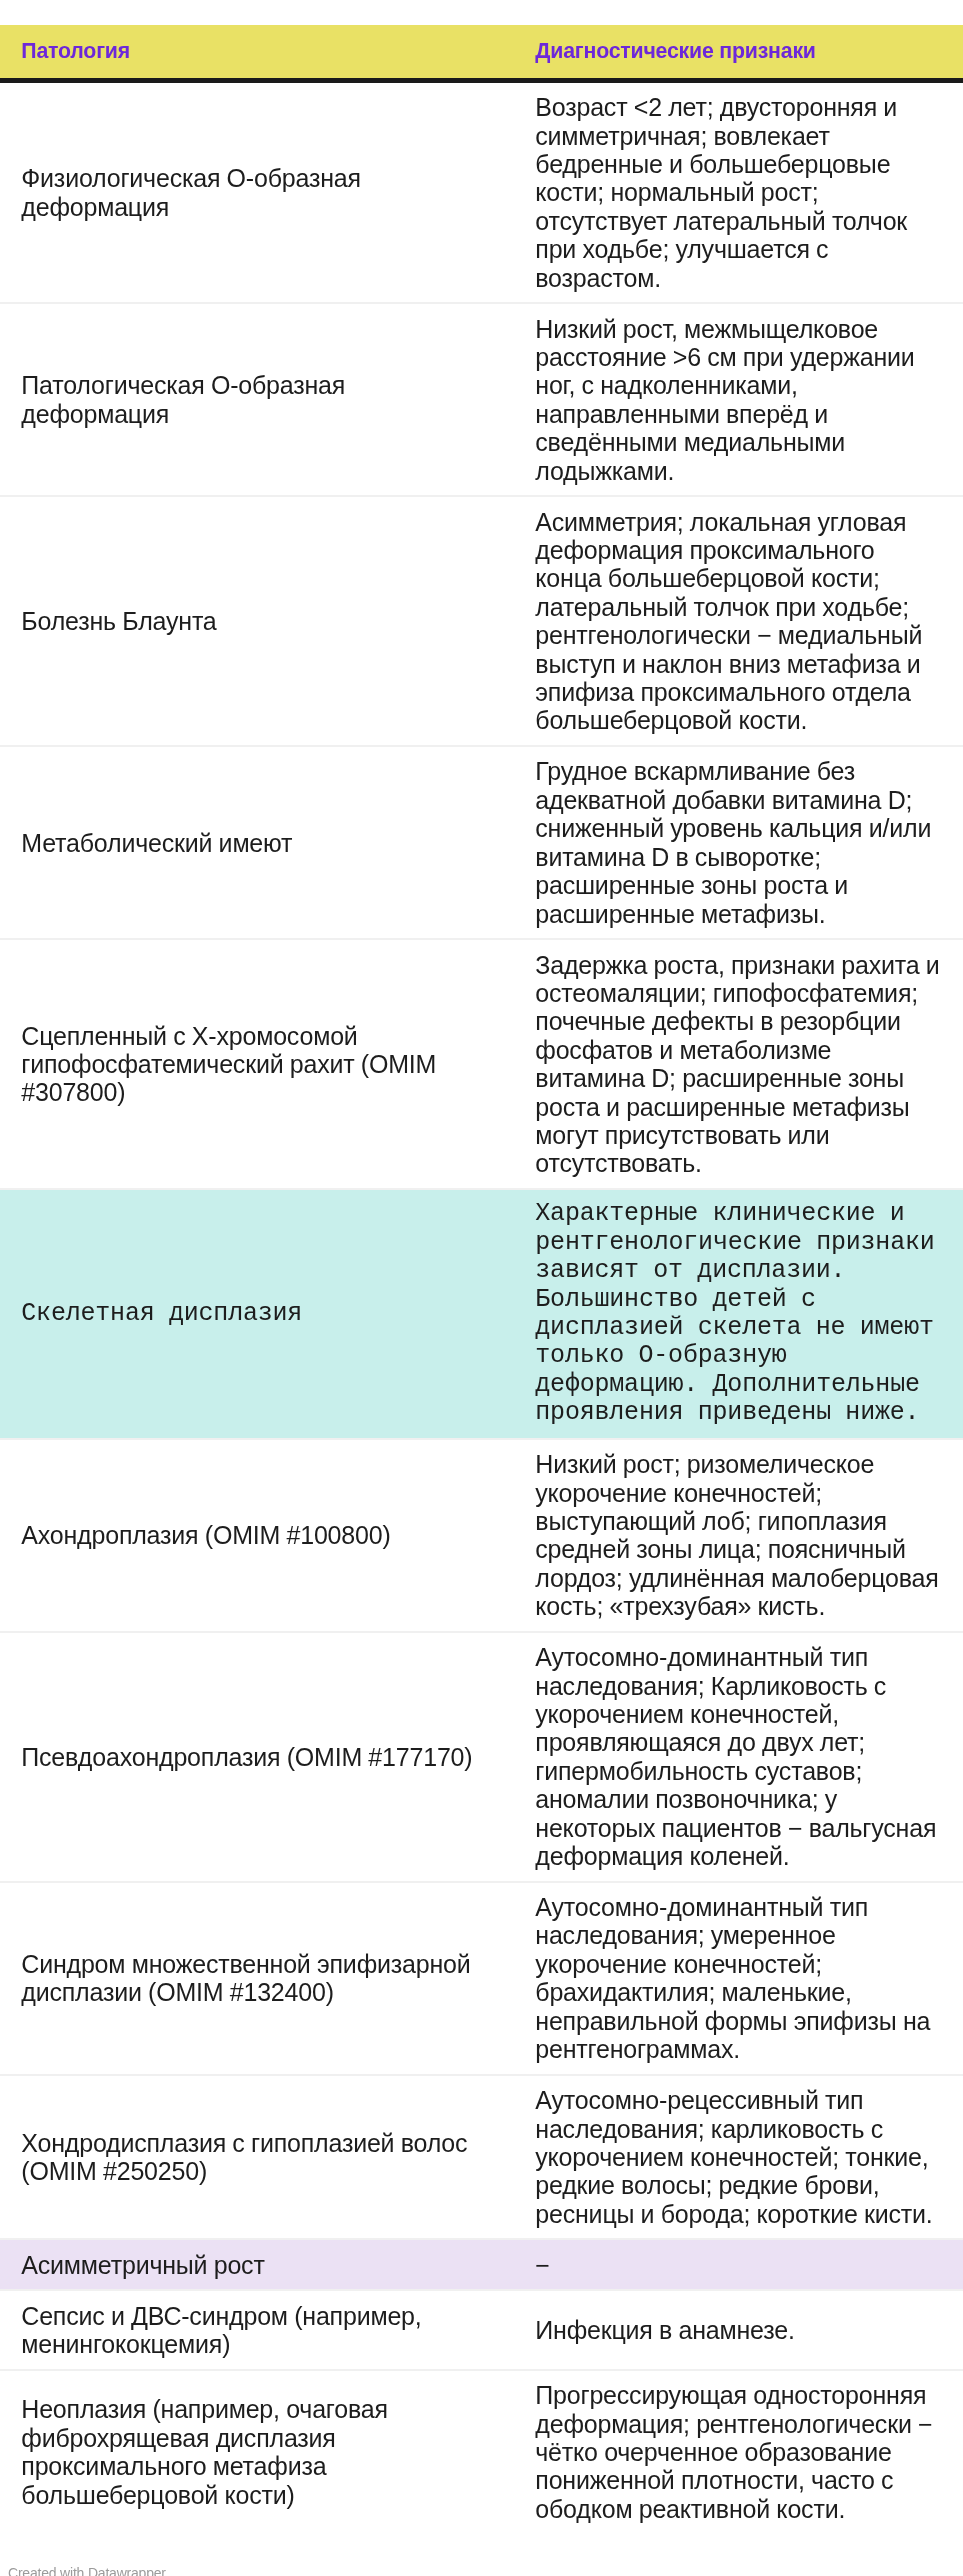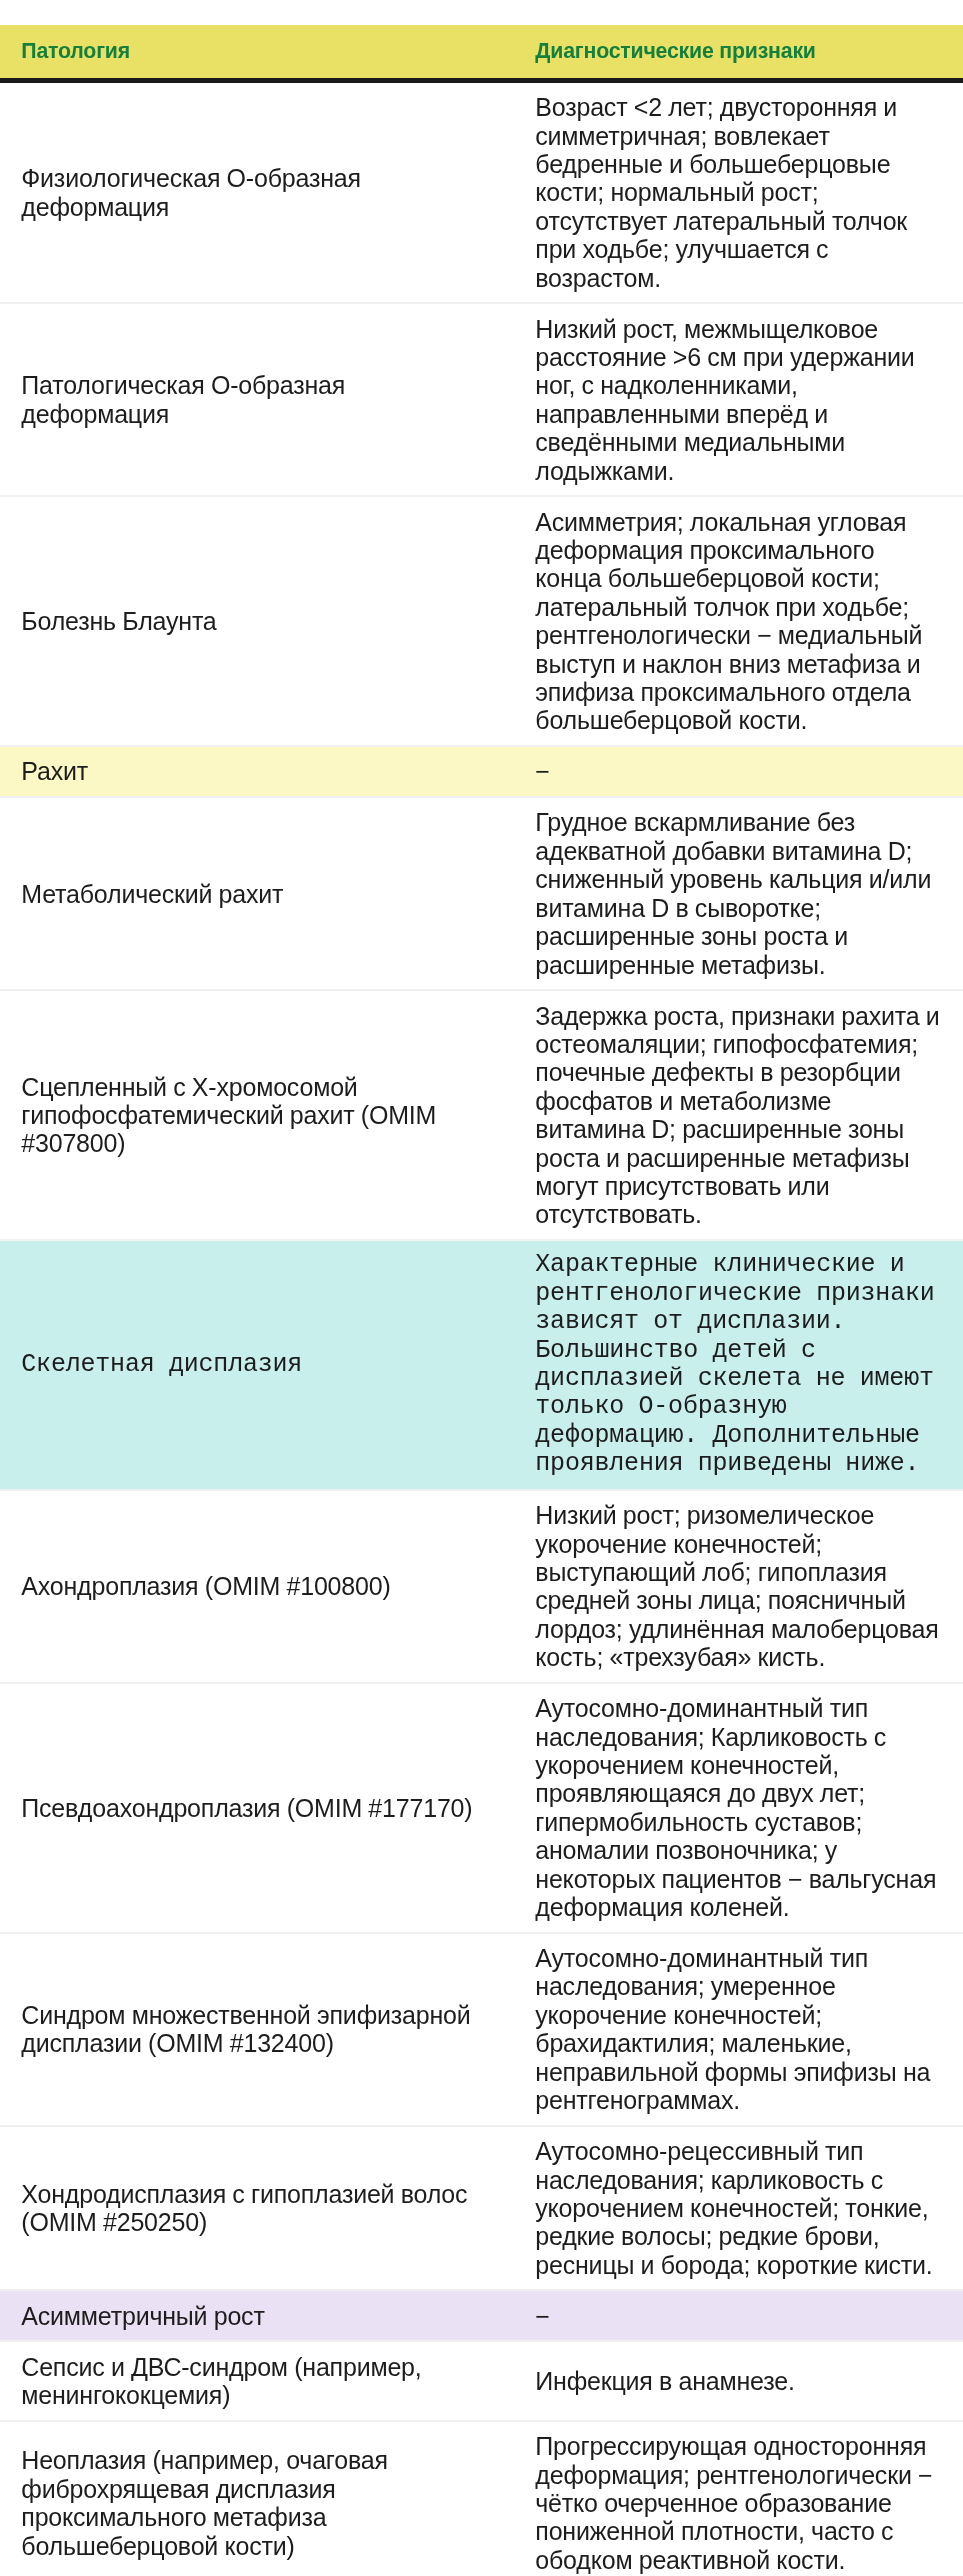--- a/index.html
+++ b/index.html
@@ -22,21 +22,21 @@
     table-layout: fixed;
   }
   col.c1 { width: 514px; }
   col.c2 { width: 449px; }
 
   thead th {
     background: var(--header-bg, #e9e165);
     font-size: 21.3px;
     line-height: 25px;
     font-weight: bold;
-    color: #15803d;
+    color: #6d28d9;
     text-align: left;
     vertical-align: middle;
     padding: 14.2px 16px 14.2px 21.3px;
     border-bottom: 5.5px solid var(--header-border, #1a1a1a);
     letter-spacing: -0.2px;
   }
 
   tbody td {
     font-size: 25px;
     line-height: 28.4px;
@@ -84,26 +84,22 @@
           <td class="signs">Возраст &lt;2 лет; двусторонняя и симметричная; вовлекает бедренные и большеберцовые кости; нормальный рост; отсутствует латеральный толчок при ходьбе; улучшается с возрастом.</td>
         </tr>
         <tr>
           <td class="pathology">Патологическая О-образная деформация</td>
           <td class="signs">Низкий рост, межмыщелковое расстояние &gt;6 см при удержании ног, с надколенниками, направленными вперёд и сведёнными медиальными лодыжками.</td>
         </tr>
         <tr>
           <td class="pathology">Болезнь Блаунта</td>
           <td class="signs">Асимметрия; локальная угловая деформация проксимального конца большеберцовой кости; латеральный толчок при ходьбе; рентгенологически − медиальный выступ и наклон вниз метафиза и эпифиза проксимального отдела большеберцовой кости.</td>
         </tr>
-        <tr class="row-yellow">
-          <td class="pathology">Рахит</td>
-          <td class="signs">−</td>
-        </tr>
         <tr>
-          <td class="pathology">Метаболический рахит</td>
+          <td class="pathology">Метаболический имеют</td>
           <td class="signs">Грудное вскармливание без адекватной добавки витамина D; сниженный уровень кальция и/или витамина D в сыворотке; расширенные зоны роста и расширенные метафизы.</td>
         </tr>
         <tr>
           <td class="pathology">Сцепленный с X-хромосомой гипофосфатемический рахит (OMIM #307800)</td>
           <td class="signs">Задержка роста, признаки рахита и остеомаляции; гипофосфатемия; почечные дефекты в резорбции фосфатов и метаболизме витамина D; расширенные зоны роста и расширенные метафизы могут присутствовать или отсутствовать.</td>
         </tr>
         <tr class="row-cyan">
           <td class="pathology">Скелетная дисплазия</td>
           <td class="signs">Характерные клинические и рентгенологические признаки зависят от дисплазии. Большинство детей с дисплазией скелета не имеют только О-образную деформацию. Дополнительные проявления приведены ниже.</td>
         </tr>

